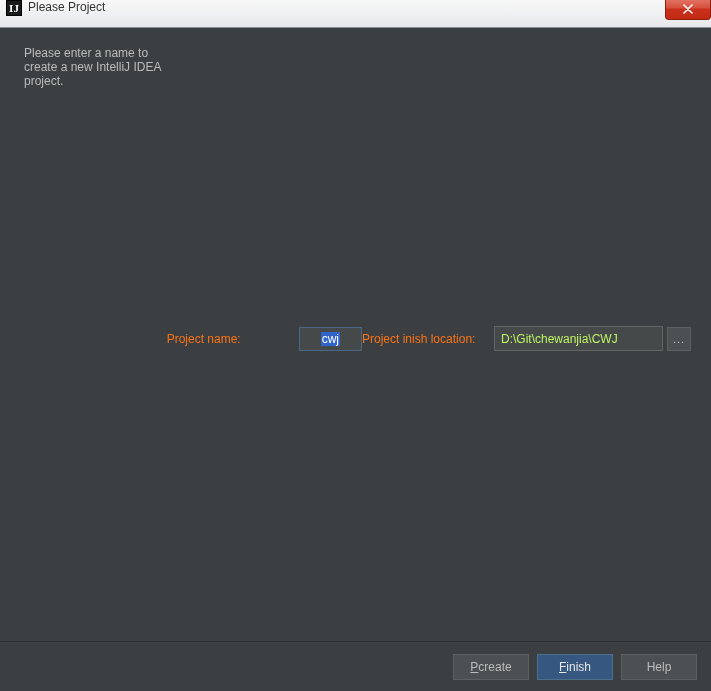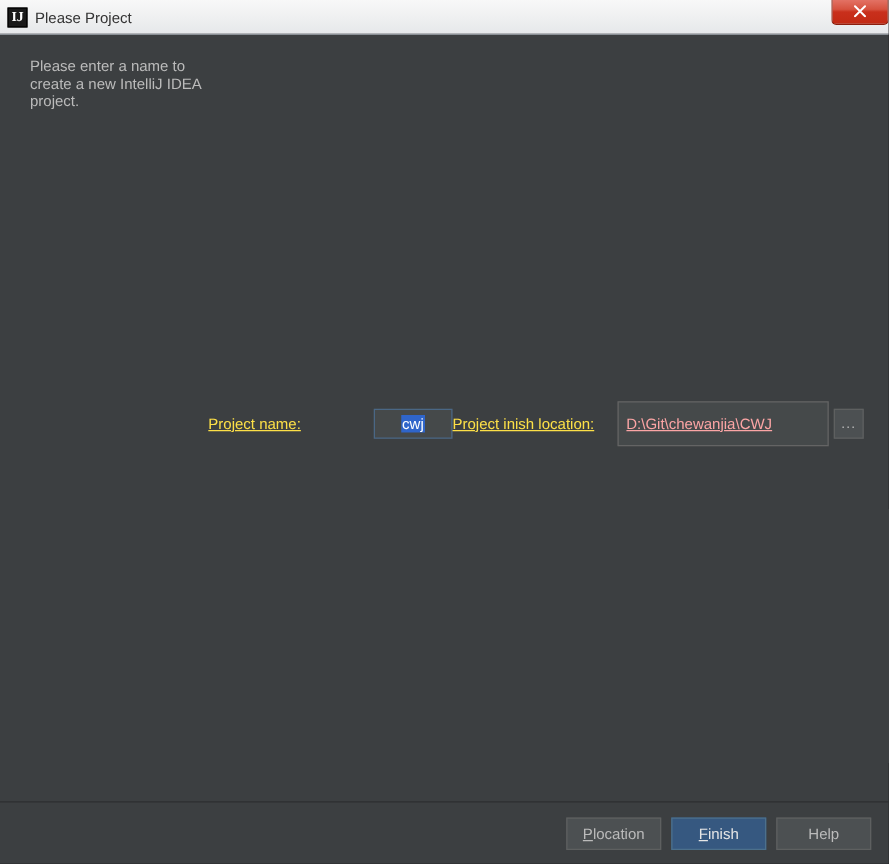--- a/index.html
+++ b/index.html
@@ -20,21 +20,20 @@
       height: 691px;
       background: #3c3f41;
       display: flex;
       flex-direction: column;
     }
     .titlebar {
       height: 28px;
       background: linear-gradient(to bottom, #f8f8f8, #e6e8ea);
       border-bottom: 1px solid #8a9096;
       display: flex;
-      align-items: center;
       padding-left: 6px;
       position: relative;
     }
     .titlebar-icon {
       width: 16px;
       height: 16px;
       background: #1a1a1a;
       color: #fff;
       display: flex;
       align-items: center;
@@ -81,35 +80,33 @@
       margin-bottom: 18px;
       font-size: 12px;
     }
     .form-row {
       display: flex;
       align-items: center;
       margin-bottom: 10px;
     }
     .form-label {
       width: 132px;
-      color: #fde047;
-      font-size: 12px;
-      text-decoration: underline;
+      color: #f97316;
+      font-size: 12px;
     }
     .text-input {
       flex: 1;
-      height: 36px;
+      height: 25px;
       background: #45494a;
       border: 1px solid #646464;
-      color: #fca5a5;
+      color: #bef264;
       padding: 0 6px;
       font-size: 12px;
       font-family: inherit;
       outline: none;
-      text-decoration: underline;
     }
     .input-wrap {
       flex: 1;
       height: 24px;
       background: #45494a;
       border: 1px solid #4a6785;
       color: #bbbbbb;
       padding: 0 21px;
       font-size: 12px;
       display: flex;
@@ -200,21 +197,21 @@
       <input type="text" class="text-input" value="D:\Git\chewanjia\CWJ" style="">
       <div class="browse-btn">...</div>
     </div>
 
     <div class="spacer"></div>
   </div>
 
   <div class="button-bar">
     <button class="btn">
         <span class="mn">P</span>
-        <span>location</span>
+        <span>create</span>
       </button>
     <button class="btn primary">
         <span class="mn">F</span>
         <span>inish</span>
       </button>
     <button class="btn">Help</button>
   </div>
 
 </div>
 

